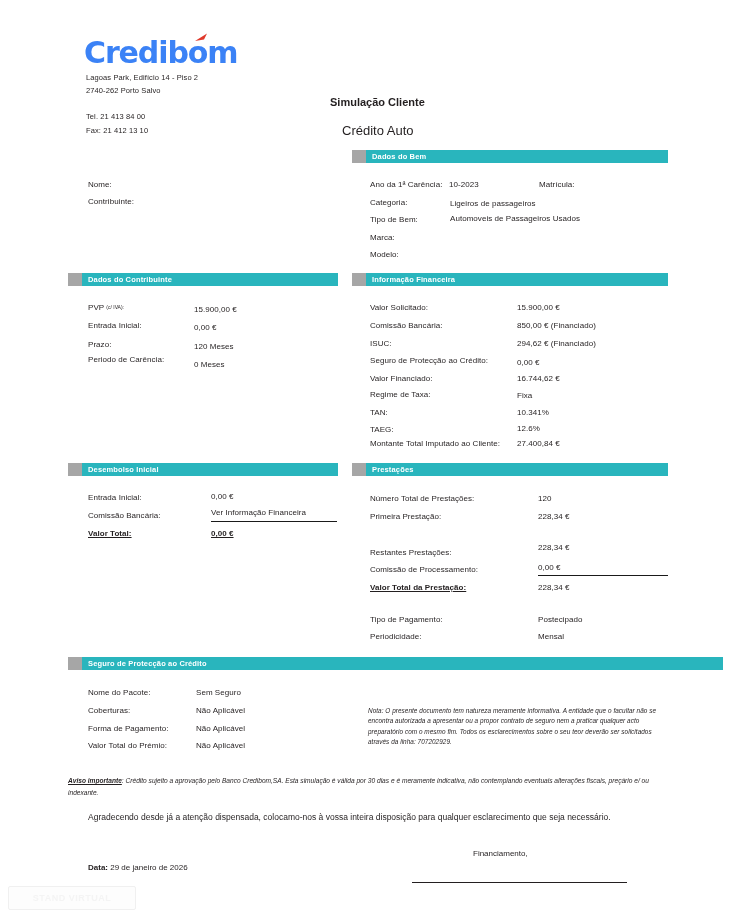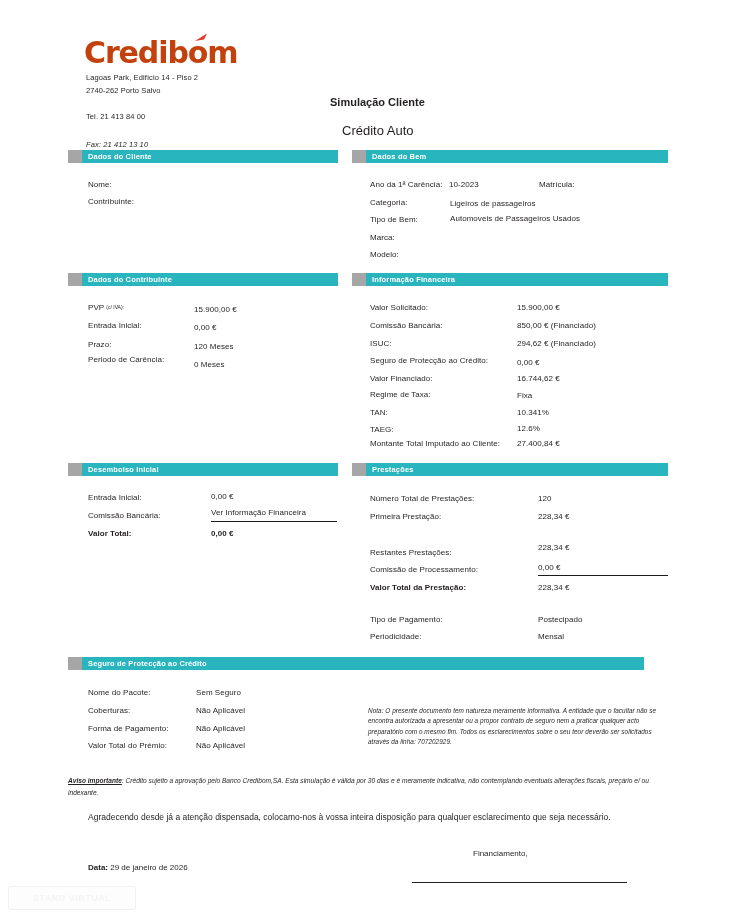--- a/index.html
+++ b/index.html
@@ -20,21 +20,21 @@
   }
 
   
   .logo {
     position: absolute;
     left: 84px;
     top: 38px;
     font-size: 30px;
     font-weight: bold;
     letter-spacing: -1.1px;
-    color: #c2410c;
+    color: #3b82f6;
     font-family: "DejaVu Sans", sans-serif;
     line-height: 1;
     white-space: nowrap;
   }
   .logo-o-wrap {
     position: relative;
     display: inline-block;
   }
   .logo-tick {
     position: absolute;
@@ -49,21 +49,21 @@
     position: absolute;
     left: 86px;
     font-size: 7.5px;
     color: #231f20;
     letter-spacing: 0.1px;
     white-space: nowrap;
   }
   .addr-1 { top: 73px; }
   .addr-2 { top: 86px; }
   .addr-3 { top: 112px; }
-  .addr-4 { top: 140px; font-style: italic; }
+  .addr-4 { top: 126px; }
 
   
   .doc-title {
     position: absolute;
     left: 330px;
     top: 96px;
     font-size: 11px;
     font-weight: bold;
     white-space: nowrap;
   }
@@ -94,32 +94,32 @@
     font-size: 7.5px;
     font-weight: bold;
     letter-spacing: 0.15px;
     display: flex;
     align-items: center;
     padding-left: 6px;
     box-sizing: border-box;
   }
   .col-left  { left: 68px;  width: 270px; }
   .col-right { left: 352px; width: 316px; }
-  .col-wide  { left: 68px;  width: 576px; }
+  .col-wide  { left: 68px;  width: 655px; }
 
   
   .fld {
     position: absolute;
     font-size: 8px;
     color: #231f20;
     white-space: nowrap;
   }
   .fld.lbl { letter-spacing: 0.05px; }
   .fld.val { letter-spacing: 0.05px; }
-  .fld.bold { font-weight: bold; }
+  .fld.bold { font-weight: bold; text-decoration: underline; }
   .sup {
     font-size: 5px;
     vertical-align: 1px;
     letter-spacing: 0px;
   }
 
   
   .rule {
     position: absolute;
     height: 1px;
@@ -214,24 +214,20 @@
   </div>
 
   <div class="addr addr-1">Lagoas Park, Edifício 14 - Piso 2</div>
   <div class="addr addr-2">2740-262 Porto Salvo</div>
   <div class="addr addr-3">Tel. 21 413 84 00</div>
   <div class="addr addr-4">Fax: 21 412 13 10</div>
 
   <div class="doc-title">Simulação Cliente</div>
   <div class="doc-subtitle">Crédito Auto</div>
 
-  <div class="sec-head col-left" style="top:150px">
-    <div class="gray"></div>
-    <div class="teal">Dados do Cliente</div>
-  </div>
   <div class="fld lbl" style="left:88px; top:180px">Nome:</div>
   <div class="fld val" style="left:194px; top:180px"></div>
   <div class="fld lbl" style="left:88px; top:197px">Contribuinte:</div>
   <div class="fld val" style="left:194px; top:197px"></div>
 
   <div class="sec-head col-right" style="top:150px">
     <div class="gray"></div>
     <div class="teal">Dados do Bem</div>
   </div>
   <div class="fld lbl" style="left:370px; top:180px">Ano da 1ª Carência:</div>

